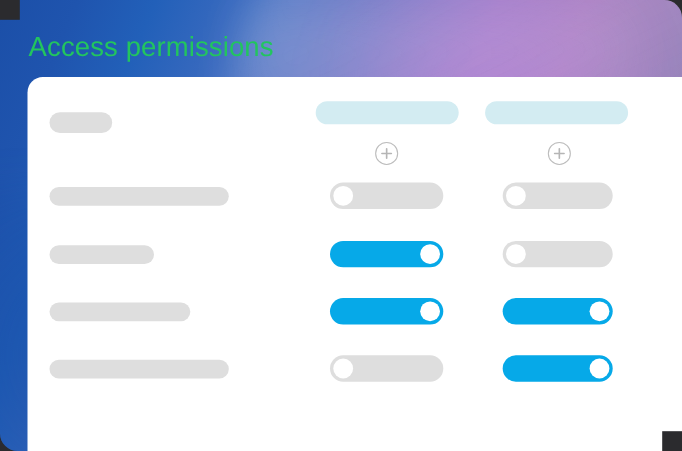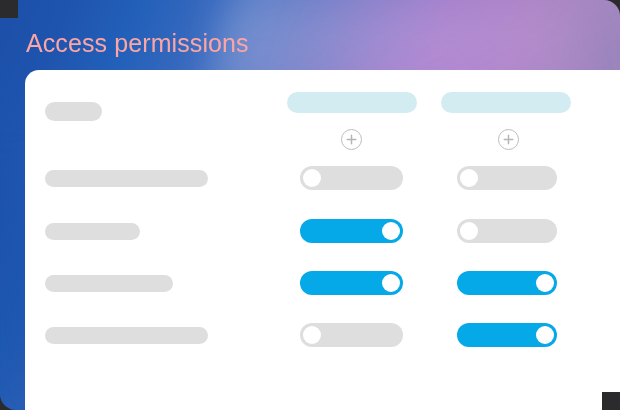--- a/index.html
+++ b/index.html
@@ -75,21 +75,21 @@
   }
 
   
   .page-title {
     position: absolute;
     left: 26px;
     top: 26px;
     font-size: 25px;
     font-weight: 400;
     letter-spacing: 0.1px;
-    color: #fca5a5;
+    color: #22c55e;
     line-height: 34px;
     white-space: nowrap;
     text-align: right;
   }
 
   
   .card {
     position: absolute;
     left: 25px;
     top: 70px;

